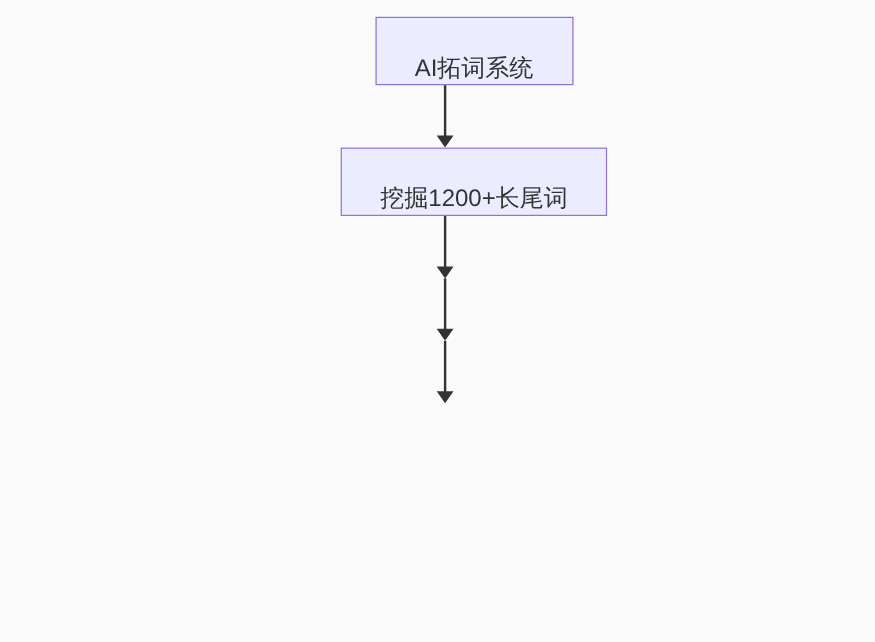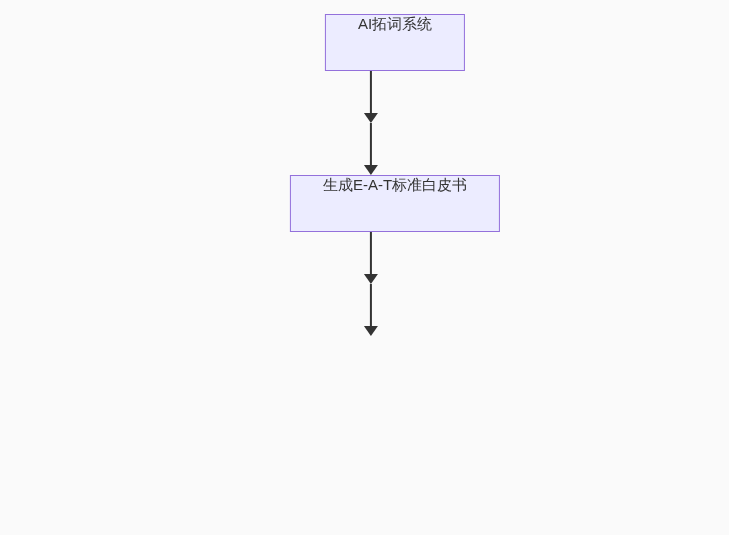--- a/index.html
+++ b/index.html
@@ -21,26 +21,26 @@
     transform: translateX(-50%);
     display: flex;
     flex-direction: column;
     align-items: center;
   }
   .node {
     box-sizing: border-box;
     height: 57px;
     padding: 0 32px;
     display: flex;
-    align-items: flex-start;
+    align-items: flex-end;
     justify-content: center;
     background: var(--fill, #ECECFF);
     border: 1px solid var(--border, #9370DB);
     color: var(--text, #333333);
-    font-size: 15px;
+    font-size: 20px;
     white-space: nowrap;
     margin-left: 48px;
   }
   .arrow {
     display: flex;
     flex-direction: column;
     align-items: center;
     height: 52px;
   }
   .arrow .line {
@@ -64,29 +64,29 @@
 
   <div class="node">
     <span>AI拓词系统</span>
   </div>
 
   <div class="arrow">
     <div class="line"></div>
     <div class="head"></div>
   </div>
 
+  <div class="node">
+    <span>挖掘1200+长尾词</span>
+  </div>
 
   <div class="arrow">
     <div class="line"></div>
     <div class="head"></div>
   </div>
 
-  <div class="node">
-    <span>生成E-A-T标准白皮书</span>
-  </div>
 
   <div class="arrow">
     <div class="line"></div>
     <div class="head"></div>
   </div>
 
 
   <div class="arrow">
     <div class="line"></div>
     <div class="head"></div>

